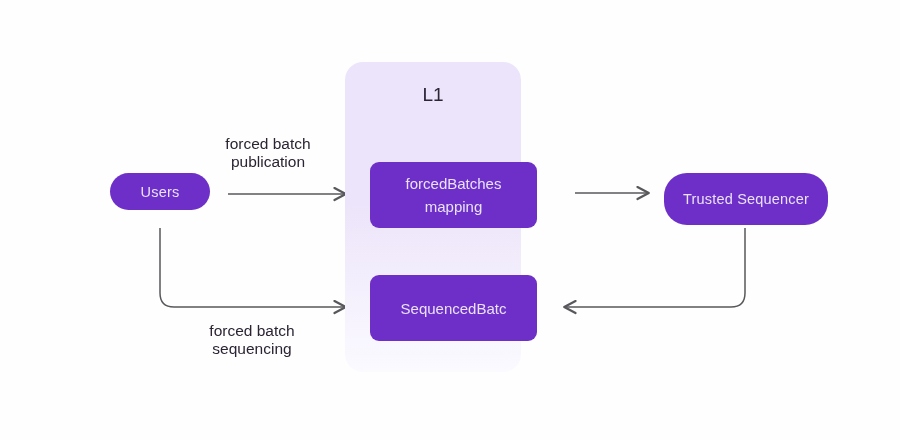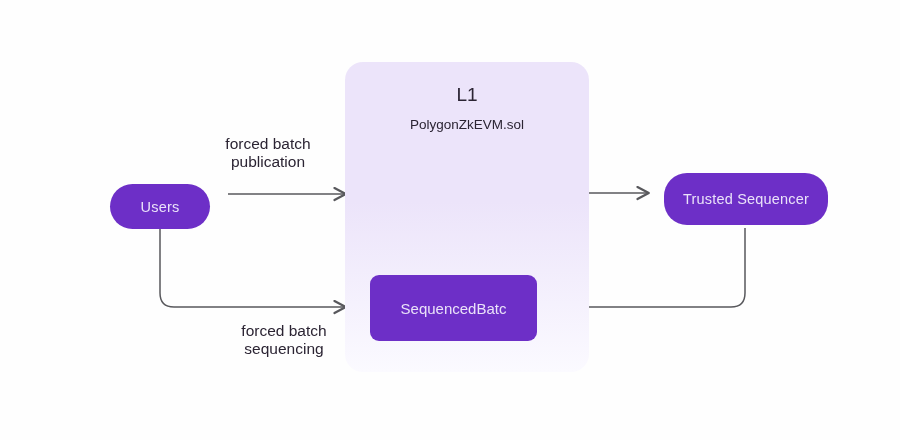--- a/index.html
+++ b/index.html
@@ -28,25 +28,25 @@
   }
   .pill{
     position:absolute;
     background:var(--purple);
     color:var(--text-light);
     border-radius:23px;
     display:flex;align-items:center;justify-content:center;
     font-size:14.5px;
     letter-spacing:.2px;
   }
-  .pill.users{left:110px;top:184px;width:100px;height:45px;}
+  .pill.users{left:110px;top:173px;width:100px;height:37px;}
   .pill.trusted{left:664px;top:173px;width:164px;height:52px;}
   .l1-container{
     position:absolute;
-    left:345px;top:62px;width:244px;height:310px;
+    left:345px;top:62px;width:176px;height:310px;
     border-radius:18px;
     background:linear-gradient(180deg,var(--container-top) 0%,var(--container-top) 45%,var(--container-bottom) 100%);
   }
   .l1-title{
     margin-top:22px;
     text-align:center;
     font-size:19px;
     font-weight:500;
     color:var(--text-dark);
   }
@@ -70,21 +70,21 @@
   .mapping-box.forced{top:100px;}
   .mapping-box.sequenced{top:213px;gap:20px;}
   .edge-label{
     position:absolute;
     color:var(--text-dark);
     font-size:15.5px;
     line-height:18px;
     text-align:center;
   }
   .edge-label.publication{left:208px;top:135px;width:120px;}
-  .edge-label.sequencing{left:224px;top:322px;width:120px;}
+  .edge-label.sequencing{left:192px;top:322px;width:120px;}
   .edge-label.fallback{left:53px;top:232px;width:100px;}
 </style>
 </head>
 <body>
 
 <div class="canvas">
 
   <svg class="connector-layer" width="900" height="440" viewBox="0 0 900 440" xmlns="http://www.w3.org/2000/svg">
     <defs>
       <marker id="arrow" viewBox="0 0 10 10" refX="8.5" refY="5" markerWidth="10" markerHeight="10" orient="auto-start-reverse">
@@ -98,22 +98,25 @@
       <path d="M745,228 V293 Q745,307 731,307 H565" marker-end="url(#arrow)"></path>
     </g>
   </svg>
 
   <div class="pill users">
     <span>Users</span>
   </div>
 
   <div class="l1-container">
     <div class="l1-title">L1</div>
-    <div class="l1-subtitle">PolygonZkEVM.sol</div>
 
+    <div class="mapping-box forced">
+      <span>forcedBatches</span>
+      <span>mapping</span>
+    </div>
 
     <div class="mapping-box sequenced">
       <span>SequencedBatc</span>
     </div>
   </div>
 
   <div class="pill trusted">
     <span>Trusted Sequencer</span>
   </div>
 

